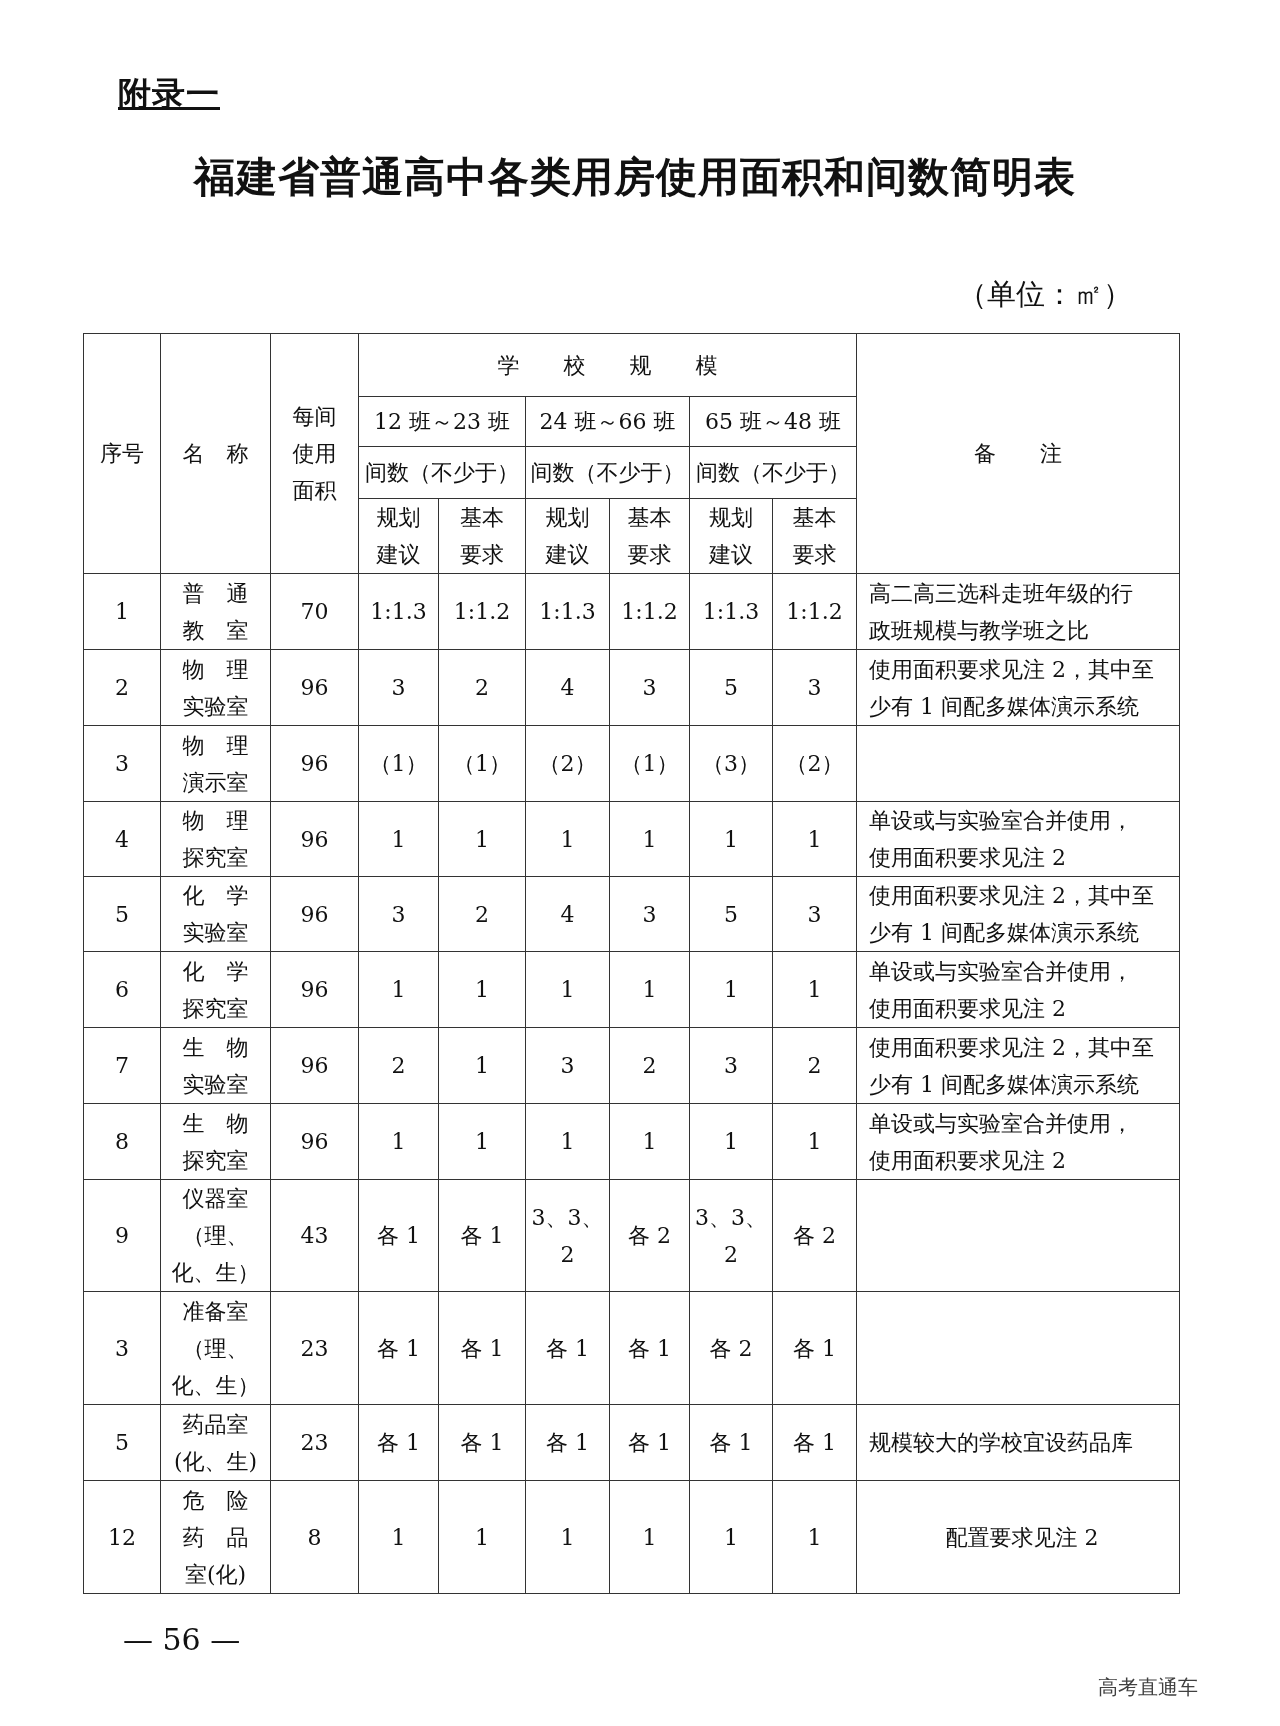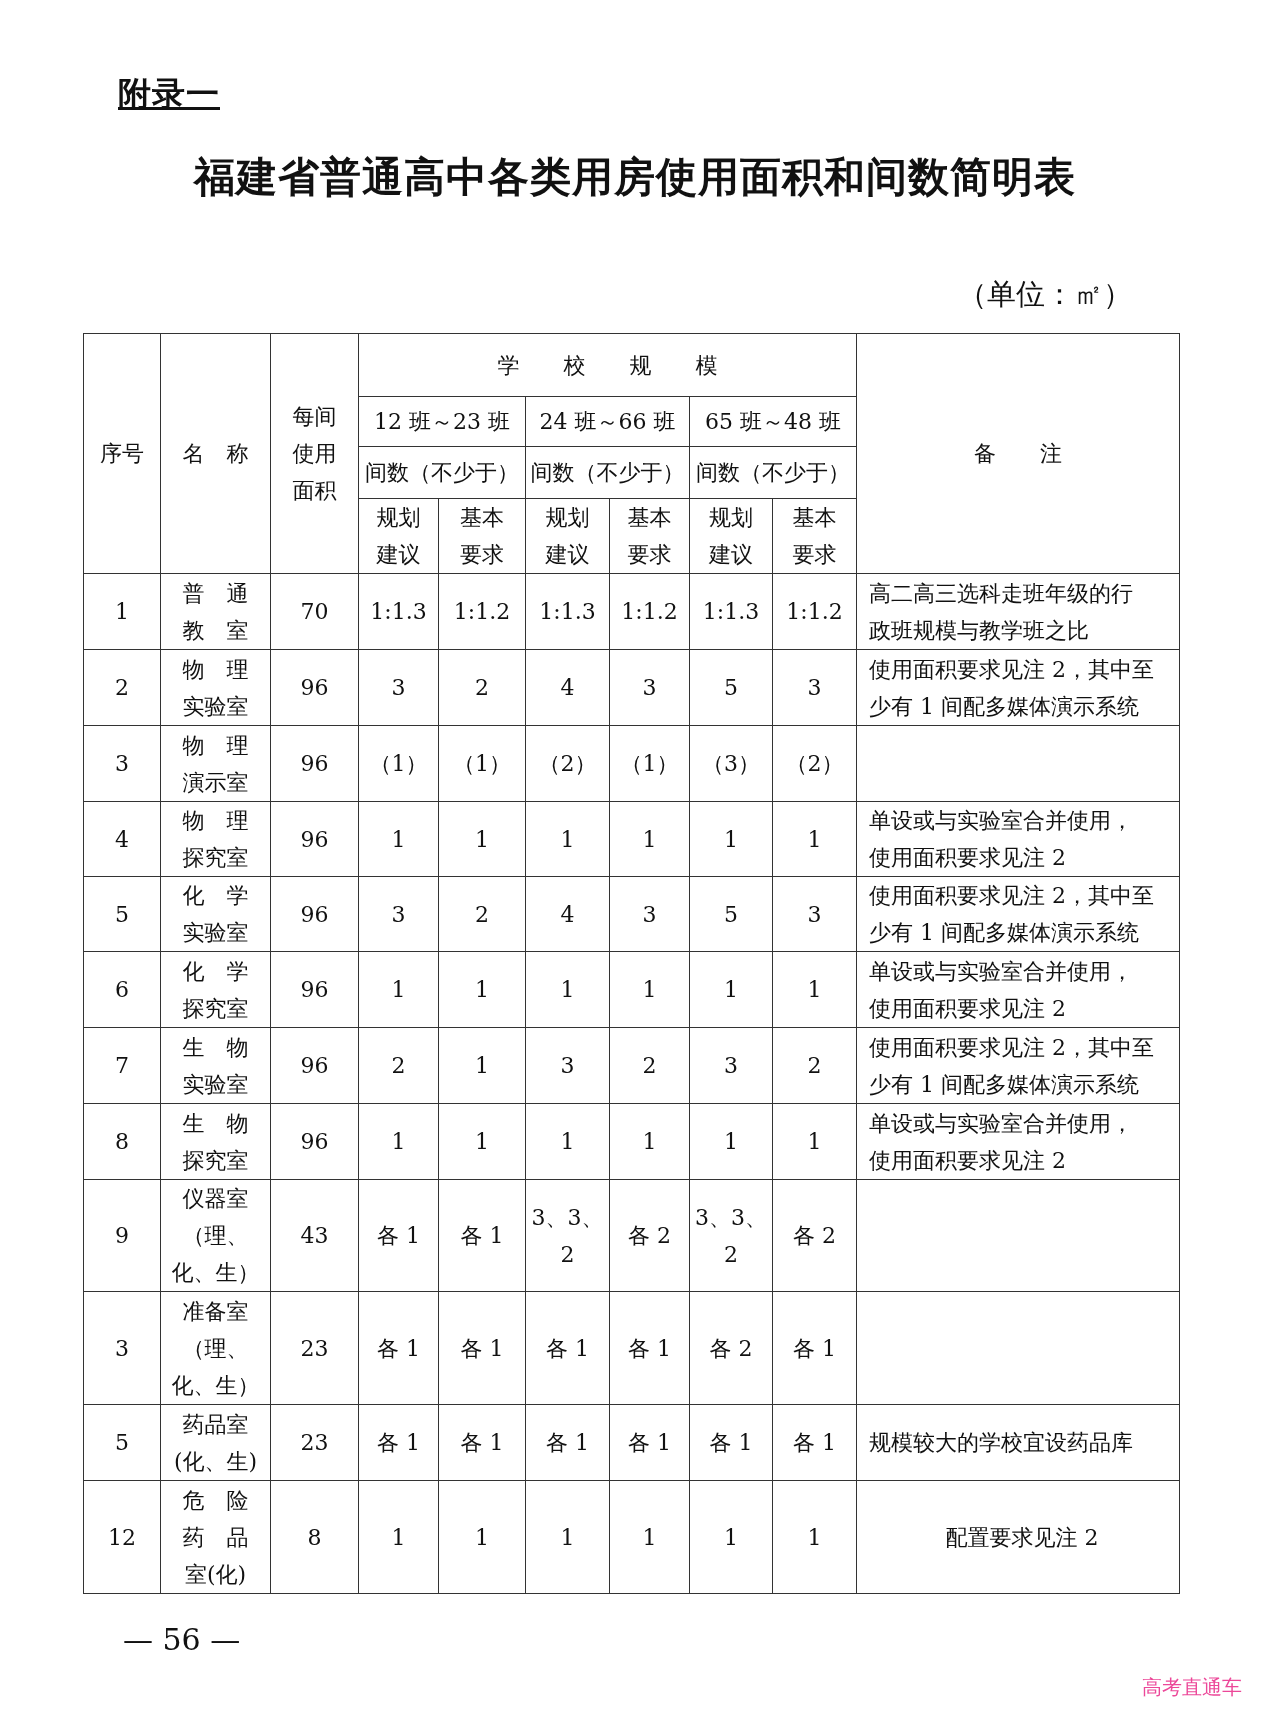--- a/index.html
+++ b/index.html
@@ -10,22 +10,22 @@
   .title { position:absolute; left:0; width:1270px; top:150px; text-align:center;
            font-family:"DejaVu Sans", sans-serif; font-size:41px; font-weight:bold; letter-spacing:1px; }
   .unit { position:absolute; left:958px; top:275px; font-size:29px; }
   table { position:absolute; left:83px; top:333px; border-collapse:collapse; table-layout:fixed;
           width:1096px; }
   td { border:1.5px solid #333; text-align:center; vertical-align:middle; font-size:22px;
        line-height:37px; padding:0; }
   td.note { text-align:left; padding-left:12px; font-size:22px; line-height:37px;margin-top:43px; }
   td.note.center { text-align:center; padding-left:8px; }
   .page-number { position:absolute; left:123px; top:1622px; font-size:30px; }
-  .watermark { position:absolute; left:1142px; top:1674px; font-family:Liberation Sans, sans-serif;
-               font-size:20px; color:#ec4899; }
+  .watermark { position:absolute; left:1098px; top:1674px; font-family:Liberation Sans, sans-serif;
+               font-size:20px; color:#404040; }
 </style>
 </head>
 <body>
 
 <div class="appendix">附录一</div>
 <div class="title">福建省普通高中各类用房使用面积和间数简明表</div>
 <div class="unit">（单位：㎡）</div>
 
 <table>
   <colgroup>

